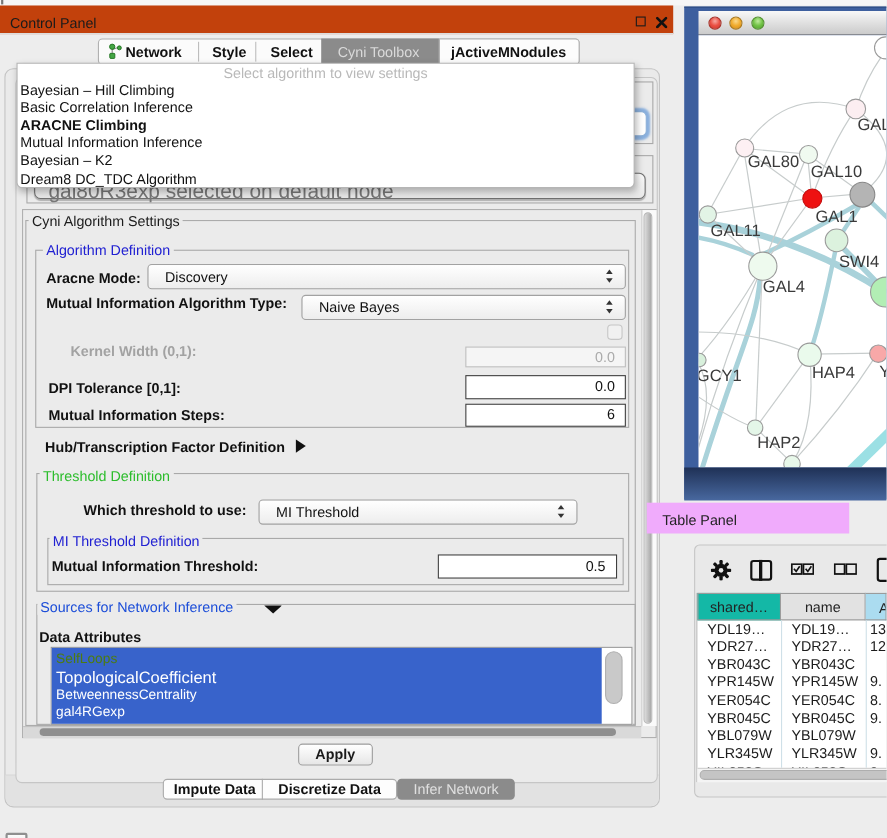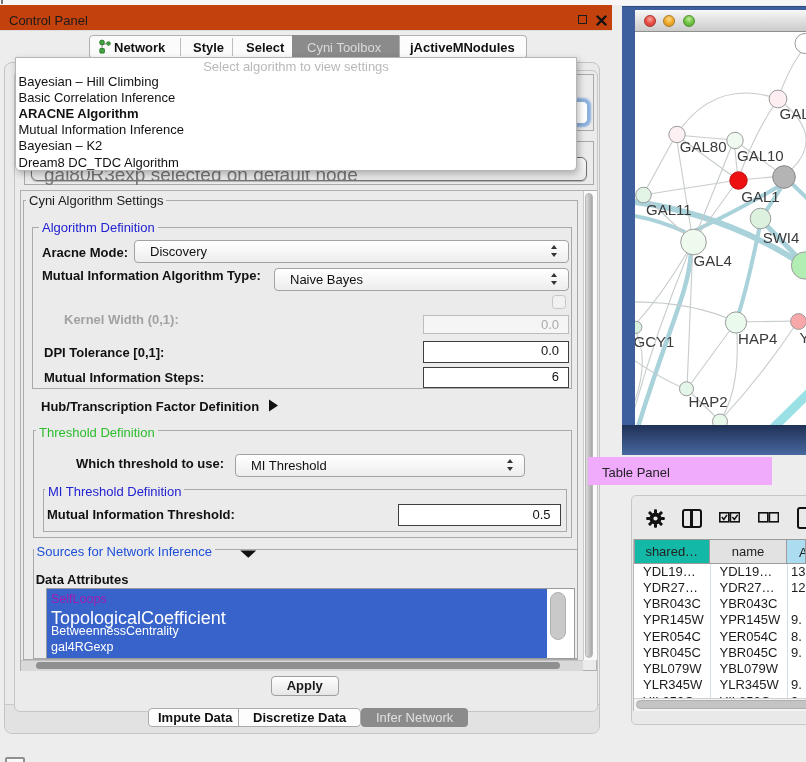--- a/index.html
+++ b/index.html
@@ -109,22 +109,22 @@
 <div class="field" style="left:397.5px;top:503.5px;width:163px;height:22.5px;line-height:19px;">0.5</div>
 
 <div class="grp" style="left:33px;top:548.5px;width:545px;height:110.5px;"></div>
 <div class="gtitle" style="left:33.5px;top:544px;color:#1d4ed8;">Sources for Network Inference</div>
 <svg class="abs" style="left:237px;top:549.5px;" width="19" height="9" viewBox="0 0 15 10">
       <path d="M0.5,0.5 L18.5,0.5 L9.5,8.5 Z" fill="#111"></path>
     </svg>
 <div class="abs b13" style="left:35.7px;top:571.7px;">Data Attributes</div>
 <div class="abs" style="left:46px;top:587.5px;width:529px;height:71px;background:#ffffff;border:1px solid #9a9a9a;"></div>
 <div class="abs" style="left:47px;top:588.5px;width:499.5px;height:69px;background:#3863cb;"></div>
-<div class="abs" style="left:51px;top:591.8px;font-size:12.5px;color:#a21caf;">SelfLoops</div>
-<div class="abs" style="left:51px;top:608px;font-size:18px;color:#ffffff;">TopologicalCoefficient</div>
+<div class="abs" style="left:51px;top:591.8px;font-size:12.5px;color:#4d7c0f;">SelfLoops</div>
+<div class="abs" style="left:51px;top:608px;font-size:15px;color:#ffffff;">TopologicalCoefficient</div>
 <div class="abs" style="left:51px;top:624.2px;font-size:12.5px;color:#ffffff;">BetweennessCentrality</div>
 <div class="abs" style="left:51px;top:640.4px;font-size:12.5px;color:#ffffff;">gal4RGexp</div>
 <div class="abs" style="left:550px;top:592px;width:16px;height:48px;border-radius:8px;background:#c9c9c9;border:1px solid #b0b0b0;"></div>
 
 <div class="abs" style="left:271px;top:676px;width:67.5px;height:19.5px;background:linear-gradient(#ffffff,#e6e6e6);border:1px solid #9f9f9f;border-radius:4px;text-align:center;font-size:13px;font-weight:bold;color:#1a1a1a;line-height:18px;">Apply</div>
 
 <div class="abs" style="left:147.5px;top:707.5px;width:213px;height:19px;background:#fdfdfd;border:1px solid #ababab;border-radius:4px;"></div>
 <div class="abs" style="left:238px;top:707.5px;width:1px;height:19px;background:#ababab;"></div>
 <div class="abs b13" style="left:158px;top:710px;">Impute Data</div>
 <div class="abs b13" style="left:253px;top:710px;">Discretize Data</div>
@@ -134,21 +134,21 @@
 <div class="abs" style="left:5px;top:757px;width:20px;height:16px;background:linear-gradient(#fcfcfc,#e0e0e0);border:2px solid #8f8f8f;border-radius:2px;"></div>
 
 <div class="abs" style="left:31px;top:156.5px;width:555.5px;height:24px;background:linear-gradient(#fbfbfb,#e7e7e7);border:1.5px solid #707070;border-radius:6px;box-shadow:0 1px 1px rgba(0,0,0,0.25);">
       <span style="position:absolute;left:12px;top:6.5px;font-size:19px;color:#777;">gal80R3exp selected on default node</span>
     </div>
 
 <div class="abs" style="left:15px;top:57px;width:562px;height:113.5px;background:#ffffff;border:1px solid #b5b5b5;border-radius:0 0 5px 5px;box-shadow:2px 3px 7px rgba(0,0,0,0.28);"></div>
 <div class="abs" style="left:15px;top:59px;width:562px;text-align:center;font-size:13px;color:#b9b9b9;">Select algorithm to view settings</div>
 <div class="abs r13" style="left:18.5px;top:73.5px;">Bayesian – Hill Climbing</div>
 <div class="abs r13" style="left:18.5px;top:89.7px;">Basic Correlation Inference</div>
-<div class="abs b13" style="left:18.5px;top:105.9px;">ARACNE Algorithm</div>
+<div class="abs b13" style="left:18.5px;top:105.9px;">ARACNE Climbing</div>
 <div class="abs r13" style="left:18.5px;top:122.1px;">Mutual Information Inference</div>
 <div class="abs r13" style="left:18.5px;top:138.3px;">Bayesian – K2</div>
 <div class="abs r13" style="left:18.5px;top:154.5px;">Dream8 DC_TDC Algorithm</div>
 
 <div class="abs" style="left:622px;top:6px;width:184px;height:448px;background:#3d5f9e;border-top:1px solid #2b4a80;"></div>
 <div class="abs" style="left:635px;top:9.5px;width:171px;height:22px;background:linear-gradient(#f8f8f8,#e3e3e3 45%,#cbcbcb);border-bottom:1px solid #8f8f8f;"></div>
 <div class="abs" style="left:643.5px;top:15px;width:12px;height:12px;border-radius:50%;background:radial-gradient(circle at 50% 32%,#f7a9a2 0%,#ea4f43 50%,#cd372e 100%);border:1px solid #a8342b;"></div>
 <div class="abs" style="left:662.5px;top:15px;width:12px;height:12px;border-radius:50%;background:radial-gradient(circle at 50% 32%,#fbd98b 0%,#f0ab2c 50%,#cf8a20 100%);border:1px solid #ab7a1e;"></div>
 <div class="abs" style="left:682.5px;top:15px;width:12px;height:12px;border-radius:50%;background:radial-gradient(circle at 50% 32%,#c0eb9e 0%,#70c244 50%,#539f31 100%);border:1px solid #549231;"></div>
 <div class="abs" style="left:635px;top:31.5px;width:171px;height:393px;background:#ffffff;overflow:hidden;">

